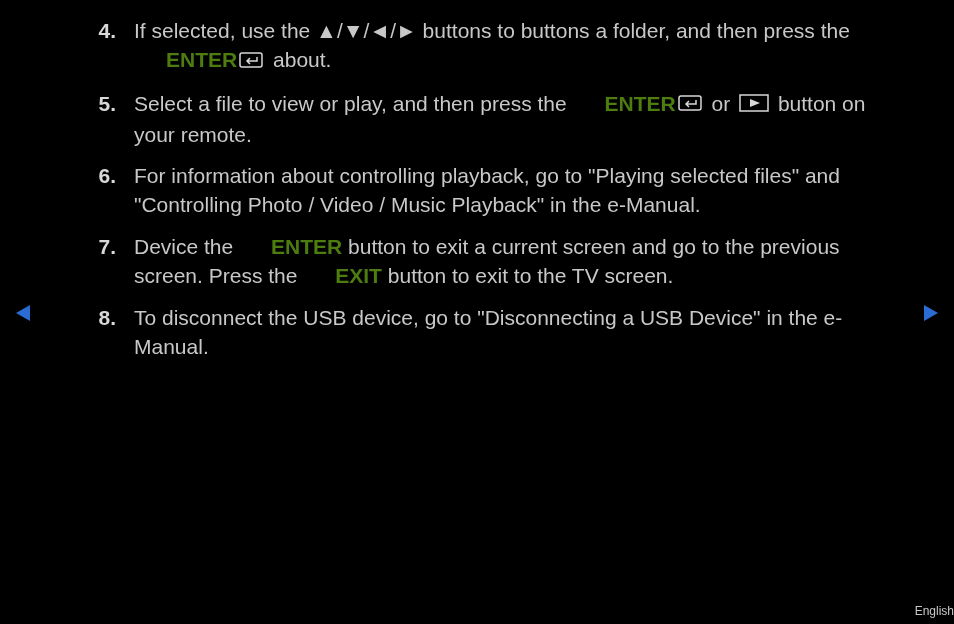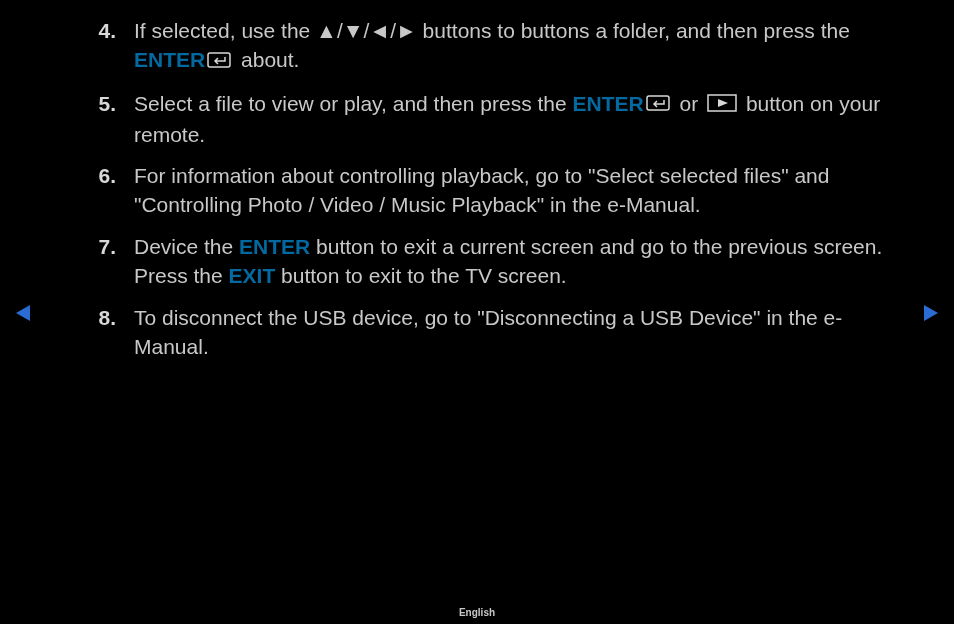--- a/index.html
+++ b/index.html
@@ -32,21 +32,22 @@
       color: #d8d8d8;
       text-align: right;
       padding-right: 18px;
     }
     .item-text {
       flex: 1;
       color: #c8c8c8;
     }
     .bold {
       font-weight: bold;
-      color: #0369a1;
+      color: #4d7c0f;
+      margin-left: 32px;
     }
     .enter-icon {
       display: inline-block;
       vertical-align: middle;
       margin-left: 2px;
     }
     .play-icon {
       display: inline-block;
       vertical-align: middle;
       margin: 0 3px;
@@ -59,24 +60,23 @@
     .nav-left {
       left: 14px;
     }
     .nav-right {
       right: 14px;
     }
     .footer {
       position: absolute;
       bottom: 6px;
       width: 100%;
-      text-align: center;
-      font-size: 10px;
+      text-align: right;
+      font-size: 12px;
       color: #c8c8c8;
-      font-weight: bold;
     }
   </style>
 </head>
 <body>
 
 <div class="content">
   <div id="items-container">
       <div class="item">
         <div class="item-number">4.</div>
         <div class="item-text"><span>If selected, use the </span><span>▲/▼/◄/►</span><span> buttons to buttons a folder, and then press the </span><span class="bold">ENTER</span><span class="enter-icon"><svg width="28" height="18" viewBox="0 0 28 18">
@@ -89,21 +89,21 @@
         <div class="item-text"><span>Select a file to view or play, and then press the </span><span class="bold">ENTER</span><span class="enter-icon"><svg width="28" height="18" viewBox="0 0 28 18">
               <rect x="1" y="2" width="22" height="14" rx="2" fill="none" stroke="#d8d8d8" stroke-width="1.5"></rect>
               <path d="M18 6 L18 10 L8 10 M11 7 L8 10 L11 13" fill="none" stroke="#d8d8d8" stroke-width="1.5"></path>
             </svg></span><span> or </span><span class="play-icon"><svg width="30" height="18" viewBox="0 0 30 18">
               <rect x="1" y="1" width="28" height="16" fill="none" stroke="#d8d8d8" stroke-width="1.5"></rect>
               <polygon points="11,5 21,9 11,13" fill="#d8d8d8"></polygon>
             </svg></span><span> button on your remote.</span></div>
       </div>
       <div class="item">
         <div class="item-number">6.</div>
-        <div class="item-text"><span>For information about controlling playback, go to "Select selected files" and "Controlling Photo / Video / Music Playback" in the e-Manual.</span></div>
+        <div class="item-text"><span>For information about controlling playback, go to "Playing selected files" and "Controlling Photo / Video / Music Playback" in the e-Manual.</span></div>
       </div>
       <div class="item">
         <div class="item-number">7.</div>
         <div class="item-text"><span>Device the </span><span class="bold">ENTER</span><span> button to exit a current screen and go to the previous screen. Press the </span><span class="bold">EXIT</span><span> button to exit to the TV screen.</span></div>
       </div>
       <div class="item">
         <div class="item-number">8.</div>
         <div class="item-text"><span>To disconnect the USB device, go to "Disconnecting a USB Device" in the e-Manual.</span></div>
       </div>
     </div>

